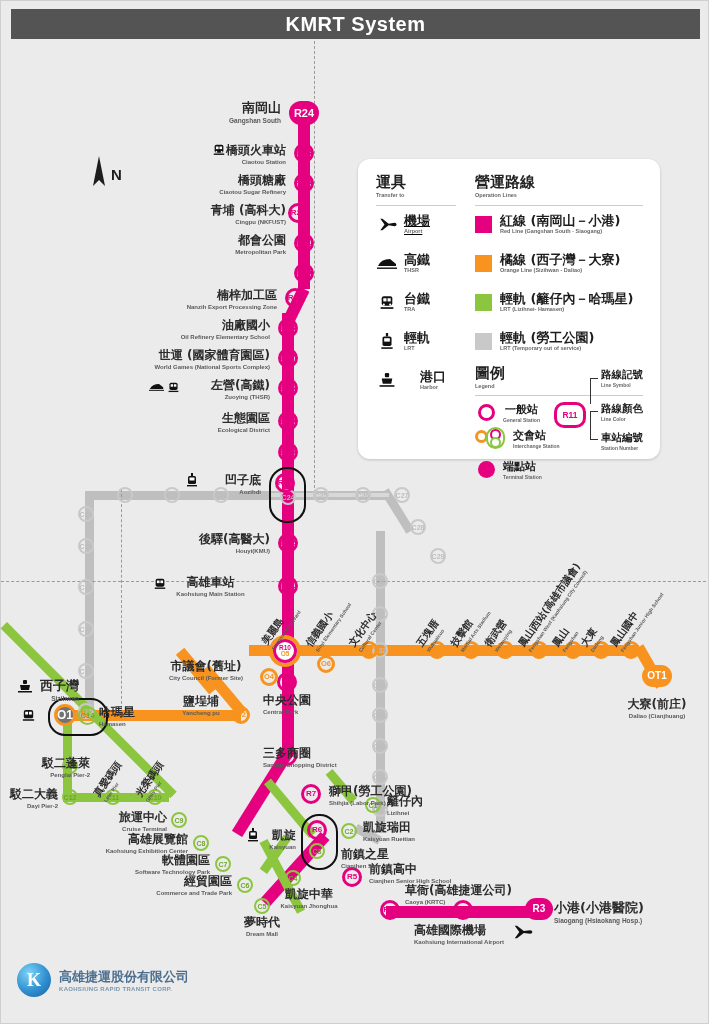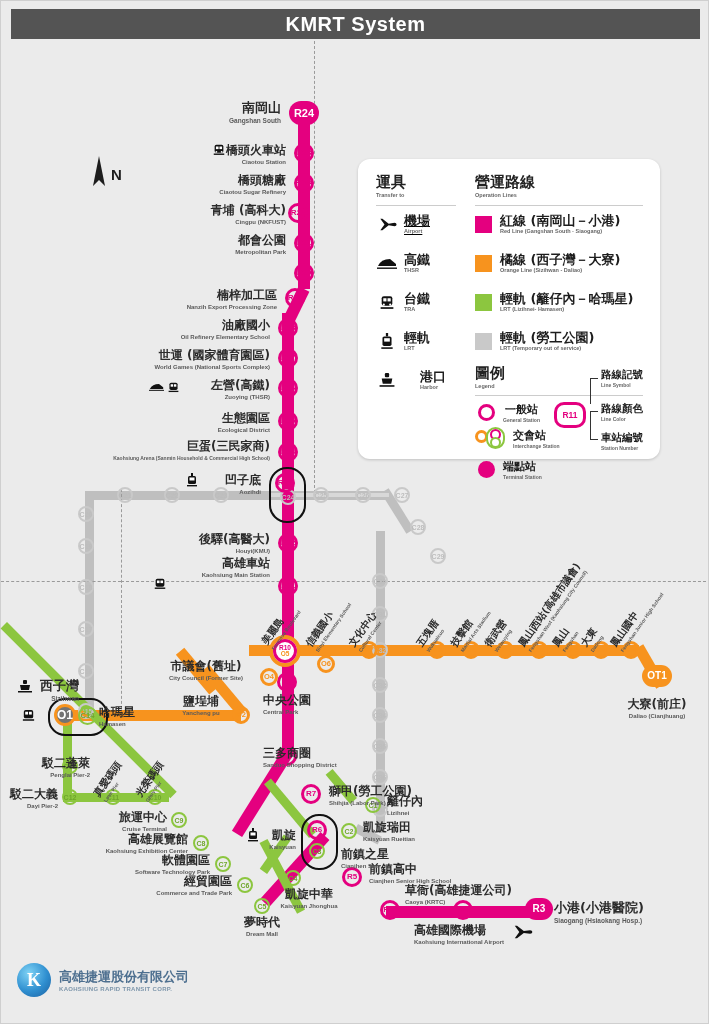--- a/index.html
+++ b/index.html
@@ -498,41 +498,37 @@
         <rect x="3" y="2" width="10" height="9" rx="2" fill="#111"></rect>
         <rect x="4.5" y="4" width="3" height="3" fill="#fff"></rect>
         <rect x="8.5" y="4" width="3" height="3" fill="#fff"></rect>
         <rect x="2" y="12" width="12" height="1.6" fill="#111"></rect>
       </svg>
   </div>
   <div class="lbl m right" style="left:140px;top:409px;width:129px;">
     <span class="zh">生態園區</span>
       <span class="en">Ecological District</span>
   </div>
-  <div class="lbl m right" style="left:85px;top:437px;width:184px;">
-    <span class="zh">巨蛋(三民家商)</span>
-      <span class="en" style="font-size:5px;">Kaohsiung Arena (Sanmin Household &amp; Commercial High School)</span>
-  </div>
   <div class="lbl m right" style="left:160px;top:471px;width:100px;">
     <span class="zh">凹子底</span>
       <span class="en">Aozihdi</span>
   </div>
   <div style="position:absolute;left:185px;top:472px;">
     <svg width="12" height="14" viewBox="0 0 12 14">
         <rect x="5" y="0" width="2" height="3" fill="#111"></rect>
         <rect x="2" y="3" width="8" height="8" rx="1.5" fill="#111"></rect>
         <rect x="3.5" y="4.5" width="5" height="3" fill="#fff"></rect>
         <rect x="1" y="12" width="10" height="1.4" fill="#111"></rect>
       </svg>
   </div>
   <div class="lbl m right" style="left:150px;top:530px;width:119px;">
     <span class="zh">後驛(高醫大)</span>
       <span class="en">Houyi(KMU)</span>
   </div>
-  <div class="lbl m right" style="left:150px;top:554px;width:119px;">
+  <div class="lbl m right" style="left:150px;top:573px;width:119px;text-align:center;">
     <span class="zh">高雄車站</span>
       <span class="en">Kaohsiung Main Station</span>
   </div>
   <div style="position:absolute;left:152px;top:576px;">
     <svg width="14" height="14" viewBox="0 0 16 16">
         <rect x="3" y="2" width="10" height="9" rx="2" fill="#111"></rect>
         <rect x="4.5" y="4" width="3" height="3" fill="#fff"></rect>
         <rect x="8.5" y="4" width="3" height="3" fill="#fff"></rect>
         <rect x="2" y="12" width="12" height="1.6" fill="#111"></rect>
       </svg>

